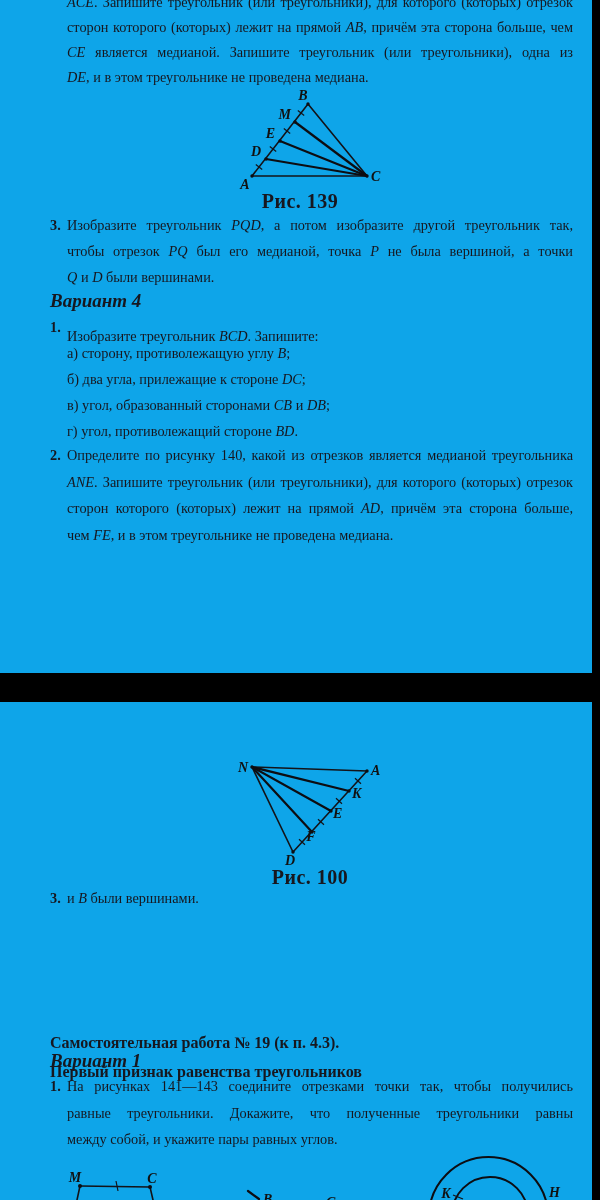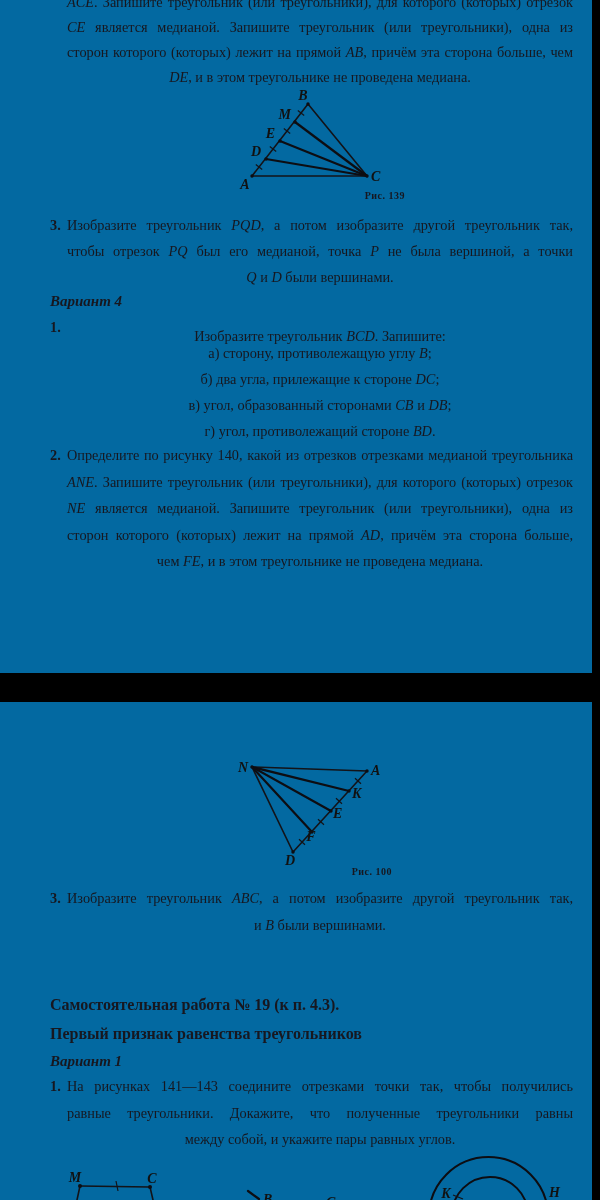--- a/index.html
+++ b/index.html
@@ -1,35 +1,35 @@
 <!DOCTYPE html>
 <html><head>
 <meta charset="utf-8">
 <style>
   * { margin:0; padding:0; box-sizing:border-box; }
   html,body { width:600px; height:1200px; overflow:hidden; background:#ffffff; }
   body { position:relative; font-family:"Liberation Serif", serif; color:#17171f; }
 
   .abs { position:absolute; }
-  .page { position:absolute; left:0; width:600px; background:#0369a1; }
+  .page { position:absolute; left:0; width:600px; background:#0ea5e9; }
   #page1 { top:0; height:673px; }
   #page2 { top:702px; height:498px; }
   #separator { position:absolute; left:0; top:673px; width:600px; height:29px; background:#000; }
   #edge-shadow { position:absolute; left:0; top:702px; width:592px; height:1px; background:#d9d9d9; }
   #right-strip { position:absolute; left:592px; top:0; width:8px; height:1200px; background:#000; }
 
   .lines { font-size:14.3px; }
-  .lines > div { white-space:nowrap; height:var(--lh); line-height:var(--lh);text-align:center; }
+  .lines > div { white-space:nowrap; height:var(--lh); line-height:var(--lh); }
   .jl { text-align:justify; text-align-last:justify; }
   .num { font-weight:bold; font-size:14.3px; white-space:nowrap; }
   i { font-style:italic; }
 
-  .variant { font-weight:bold; font-style:italic; font-size:15px; white-space:nowrap; }
-  .heading { font-weight:bold; font-size:16px; white-space:nowrap; }
-  .caption { font-weight:bold; font-size:10px; text-align:right; letter-spacing:0.5px; white-space:nowrap; }
+  .variant { font-weight:bold; font-style:italic; font-size:19px; white-space:nowrap; }
+  .heading { font-weight:bold; font-size:16px; white-space:nowrap;margin-top:38px; }
+  .caption { font-weight:bold; font-size:20px; text-align:center; letter-spacing:0.5px; white-space:nowrap; }
 
   svg text { font-family:"Liberation Serif", serif; font-style:italic; font-weight:bold; font-size:14px; fill:#111; }
   svg .thin { stroke:#131318; stroke-width:1.6; fill:none; stroke-linecap:round; }
   svg .thick { stroke:#0d0d12; stroke-width:2.2; fill:none; stroke-linecap:round; }
   svg .tick { stroke:#131318; stroke-width:1.2; fill:none; }
   svg .dot { fill:#0d0d12; }
   svg .arc { stroke:#0d0d12; stroke-width:2; fill:none; }
 
   
   #intro      { left:67px; top:-10px; width:506px; --lh:25px; }
@@ -57,22 +57,22 @@
   #figmid     { left:240px; top:486px; }
   #fig143     { left:420px; top:446px; }
 </style>
 </head>
 <body>
 
 <div class="page" id="page1">
 
   <div class="abs lines" id="intro">
     <div class="jl"><i>ACE</i>. Запишите треугольник (или треугольники), для которого (которых) отрезок</div>
+    <div class="jl">сторон которого (которых) лежит на прямой <i>AB</i>, причём эта сторона больше, чем</div>
     <div class="jl"><i>CE</i> является медианой. Запишите треугольник (или треугольники), одна из</div>
-    <div class="jl">сторон которого (которых) лежит на прямой <i>AB</i>, причём эта сторона больше, чем</div>
     <div><i>DE</i>, и в этом треугольнике не проведена медиана.</div>
   </div>
 
   <svg class="abs" id="fig139" width="210" height="108">
     <g>
       <line class="thin" x1="57" y1="88" x2="113" y2="16"></line>
       <line class="thin" x1="113" y1="16" x2="172" y2="88"></line>
       <line class="thin" x1="57" y1="88" x2="172" y2="88"></line>
     </g>
     <g>
@@ -118,23 +118,22 @@
   </div>
   <div class="abs lines" id="ex1-subs">
     <div>а) сторону, противолежащую углу <i>B</i>;</div>
     <div>б) два угла, прилежащие к стороне <i>DC</i>;</div>
     <div>в) угол, образованный сторонами <i>CB</i> и <i>DB</i>;</div>
     <div>г) угол, противолежащий стороне <i>BD</i>.</div>
   </div>
 
   <div class="abs num" id="ex2-num">2.</div>
   <div class="abs lines" id="ex2-lines">
-    <div class="jl">Определите по рисунку 140, какой из отрезков отрезками медианой треугольника</div>
+    <div class="jl">Определите по рисунку 140, какой из отрезков является медианой треугольника</div>
     <div class="jl"><i>ANE</i>. Запишите треугольник (или треугольники), для которого (которых) отрезок</div>
-    <div class="jl"><i>NE</i> является медианой. Запишите треугольник (или треугольники), одна из</div>
     <div class="jl">сторон которого (которых) лежит на прямой <i>AD</i>, причём эта сторона больше,</div>
     <div>чем <i>FE</i>, и в этом треугольнике не проведена медиана.</div>
   </div>
 </div>
 
 <div id="separator"></div>
 <div id="edge-shadow"></div>
 
 <div class="page" id="page2">
 
@@ -167,21 +166,20 @@
     <text x="143" y="20" text-anchor="start">A</text>
     <text x="124" y="43" text-anchor="start">K</text>
     <text x="105" y="63" text-anchor="start">E</text>
     <text x="83" y="86" text-anchor="middle">F</text>
     <text x="62" y="110" text-anchor="middle">D</text>
   </svg>
   <div class="abs caption" id="cap140">Рис. 100</div>
 
   <div class="abs num" id="ex3b-num">3.</div>
   <div class="abs lines" id="ex3b-lines">
-    <div class="jl">Изобразите треугольник <i>ABC</i>, а потом изобразите другой треугольник так,</div>
     <div>и <i>B</i> были вершинами.</div>
   </div>
 
   <div class="abs heading" id="heading1">Самостоятельная работа № 19 (к п. 4.3).</div>
   <div class="abs heading" id="heading2">Первый признак равенства треугольников</div>
   <div class="abs variant" id="variant1">Вариант 1</div>
 
   <div class="abs num" id="ex1b-num">1.</div>
   <div class="abs lines" id="ex1b-lines">
     <div class="jl">На рисунках 141—143 соедините отрезками точки так, чтобы получились</div>

